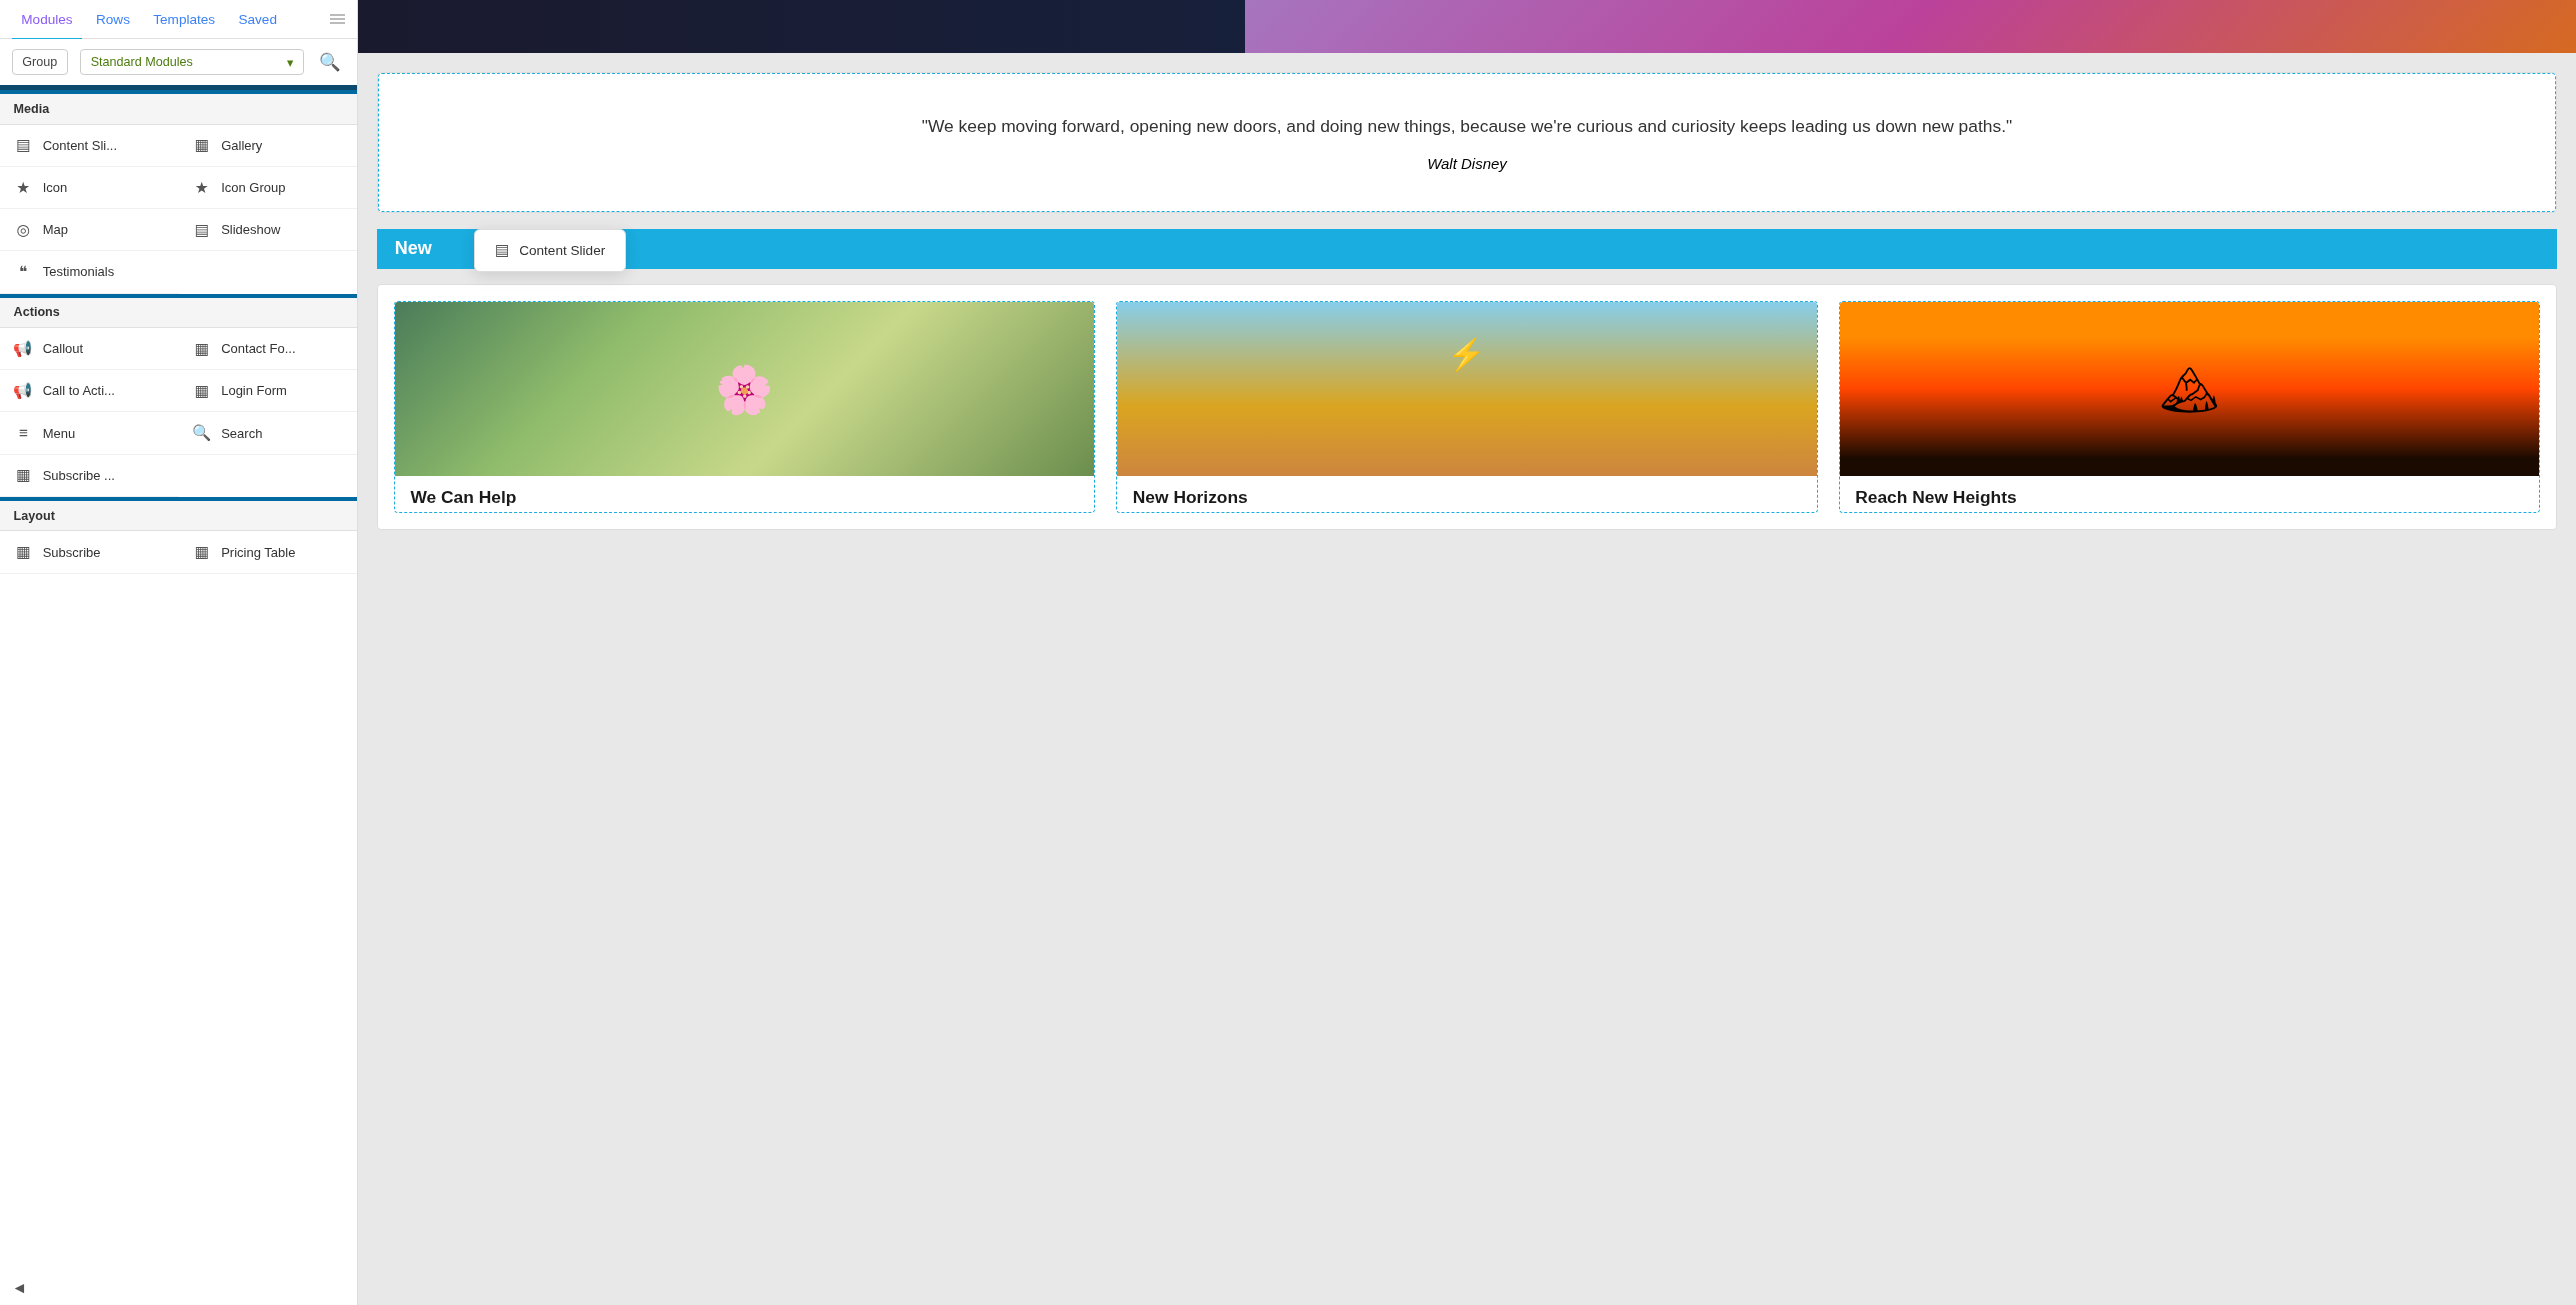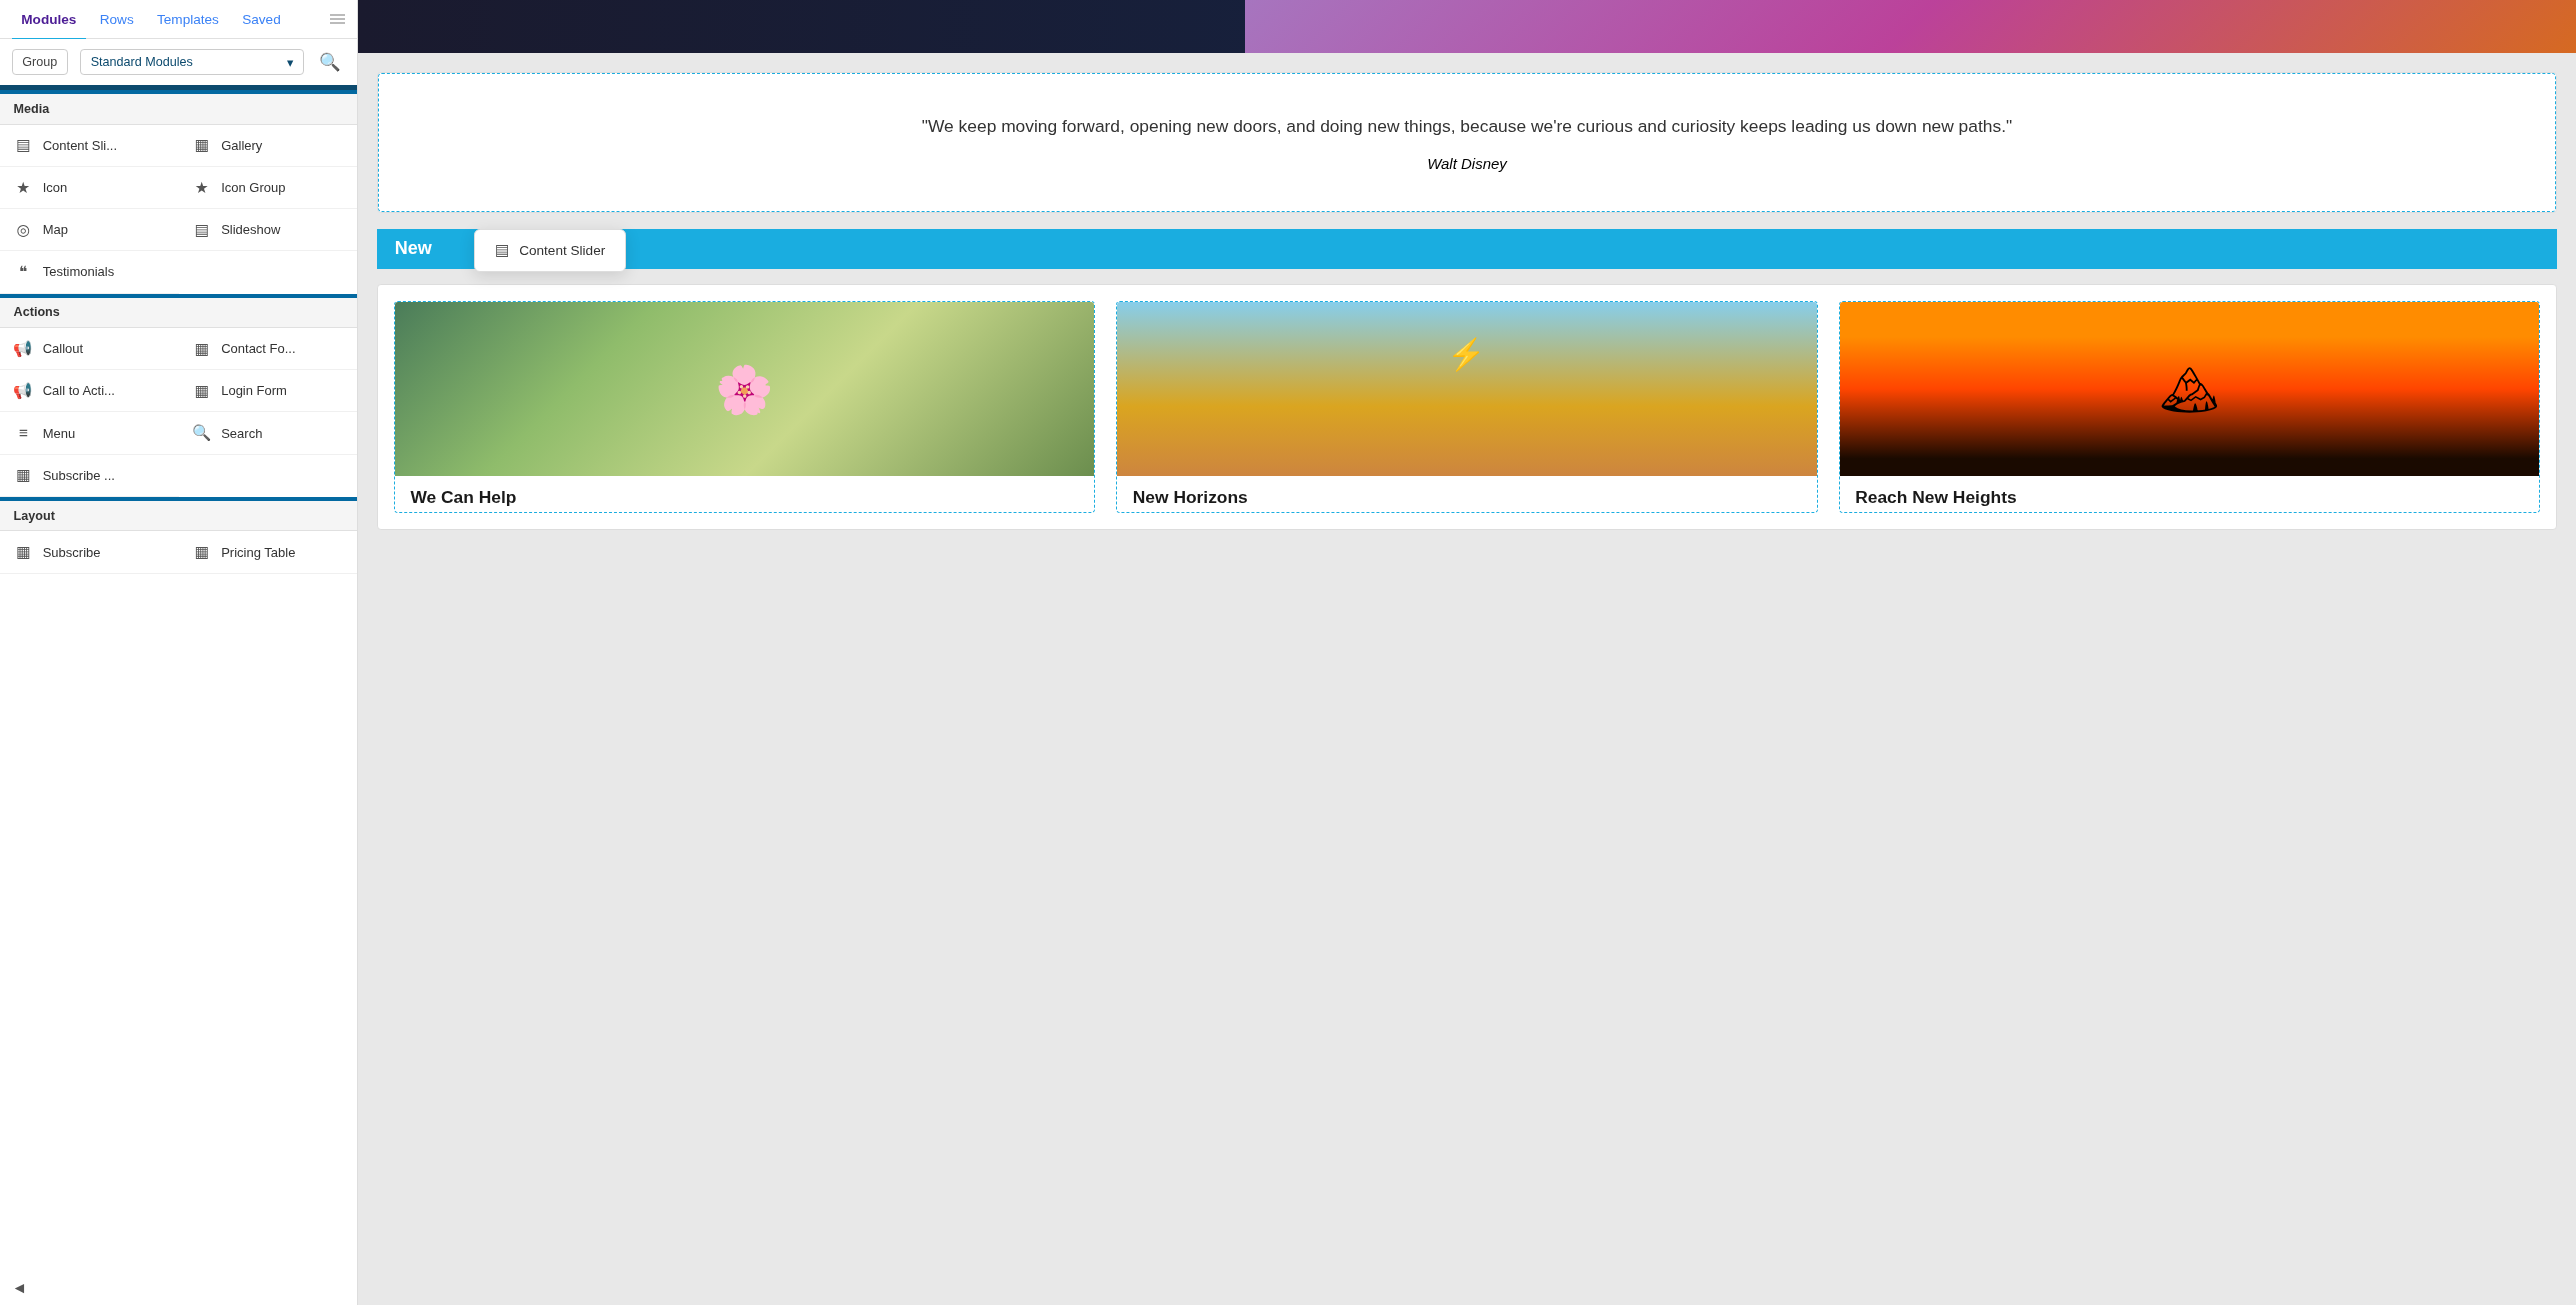--- a/index.html
+++ b/index.html
@@ -28,23 +28,23 @@
     }
     .nav-tab {
       padding: 11.6px 9.7px;
       font-size: 13.6px;
       cursor: pointer;
       color: #3b82f6;
       border-bottom: 1.9px solid transparent;
       margin-bottom: -1px;
     }
     .nav-tab.active {
-      color: #4c1d95;
+      color: #8b5cf6;
       border-bottom: 1.9px solid #1aade0;
-      font-weight: 700;
+      font-weight: 400;
     }
     .drag-handle {
       margin-left: auto;
       display: flex;
       flex-direction: column;
       gap: 1.9px;
       cursor: grab;
     }
     .drag-handle span {
       display: block;
@@ -75,21 +75,21 @@
       flex: 1;
       display: flex;
       align-items: center;
       justify-content: space-between;
       background: #fff;
       border: 1px solid #ccc;
       border-radius: 3.9px;
       padding: 4.8px 9.7px;
       font-size: 12.6px;
       cursor: pointer;
-      color: #0c4a6e;
+      color: #4d7c0f;
     }
     .search-btn {
       background: none;
       border: none;
       cursor: pointer;
       color: #555;
       font-size: 17.4px;
       padding: 1.9px 3.9px;
     }
 

